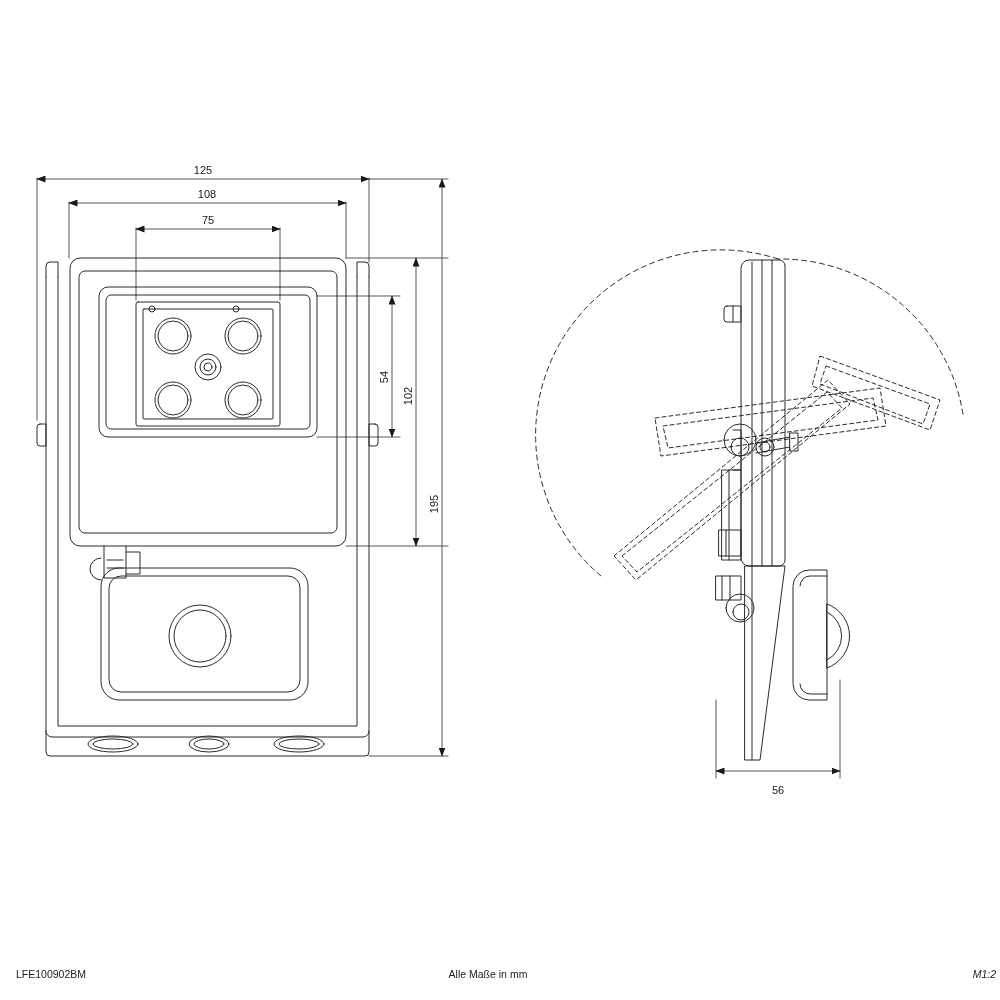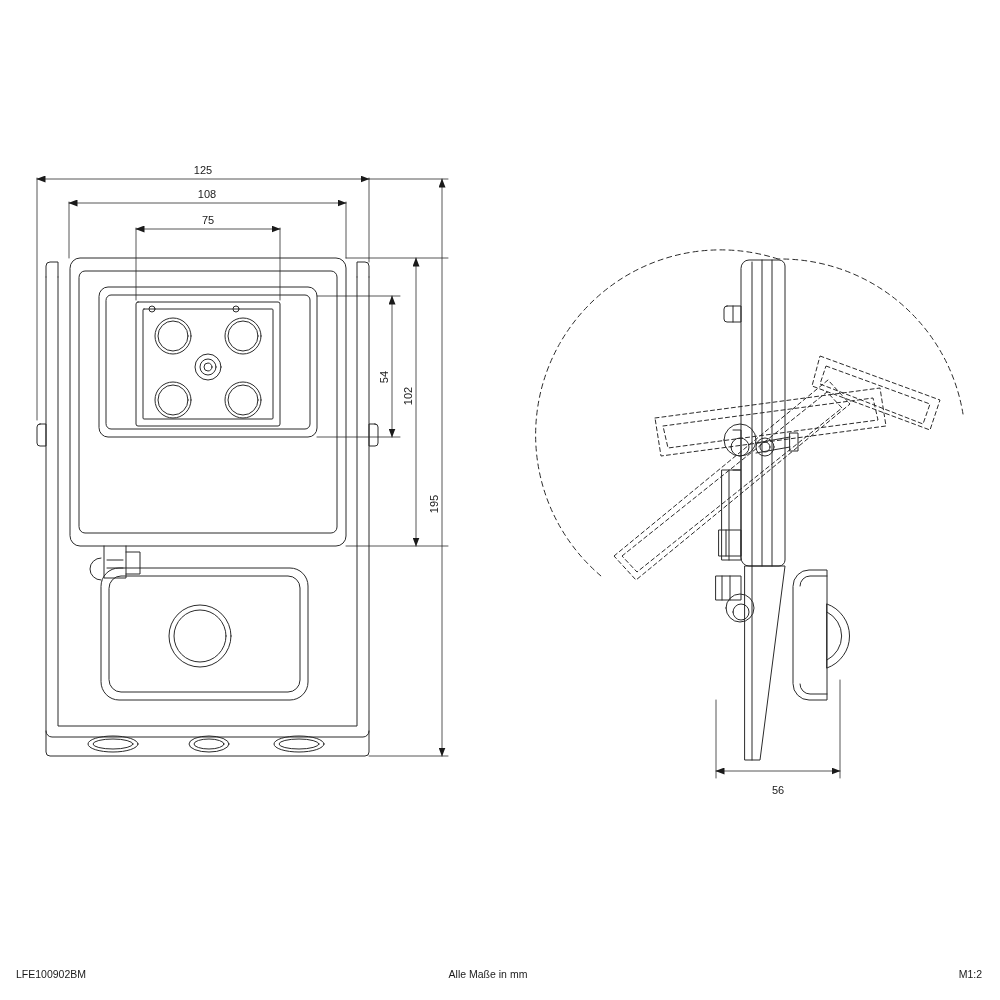--- a/index.html
+++ b/index.html
@@ -45,22 +45,23 @@
   }
   .footer .f-center {
     position: absolute;
     left: 0;
     top: 0;
     width: 976px;
     text-align: center;
   }
   .footer .f-right {
     position: absolute;
-    right: 18px;
+    right: 4px;
     top: 0;
+    font-style: italic;
   }
 </style>
 </head>
 <body>
 
 <div id="drawing-root">
   <svg class="tech" width="1000" height="1000" viewBox="0 0 1000 1000" xmlns="http://www.w3.org/2000/svg">
 
     <defs>
       <marker id="arrEnd" markerWidth="9" markerHeight="7" refX="8.5" refY="3.5" orient="auto" markerUnits="userSpaceOnUse">

